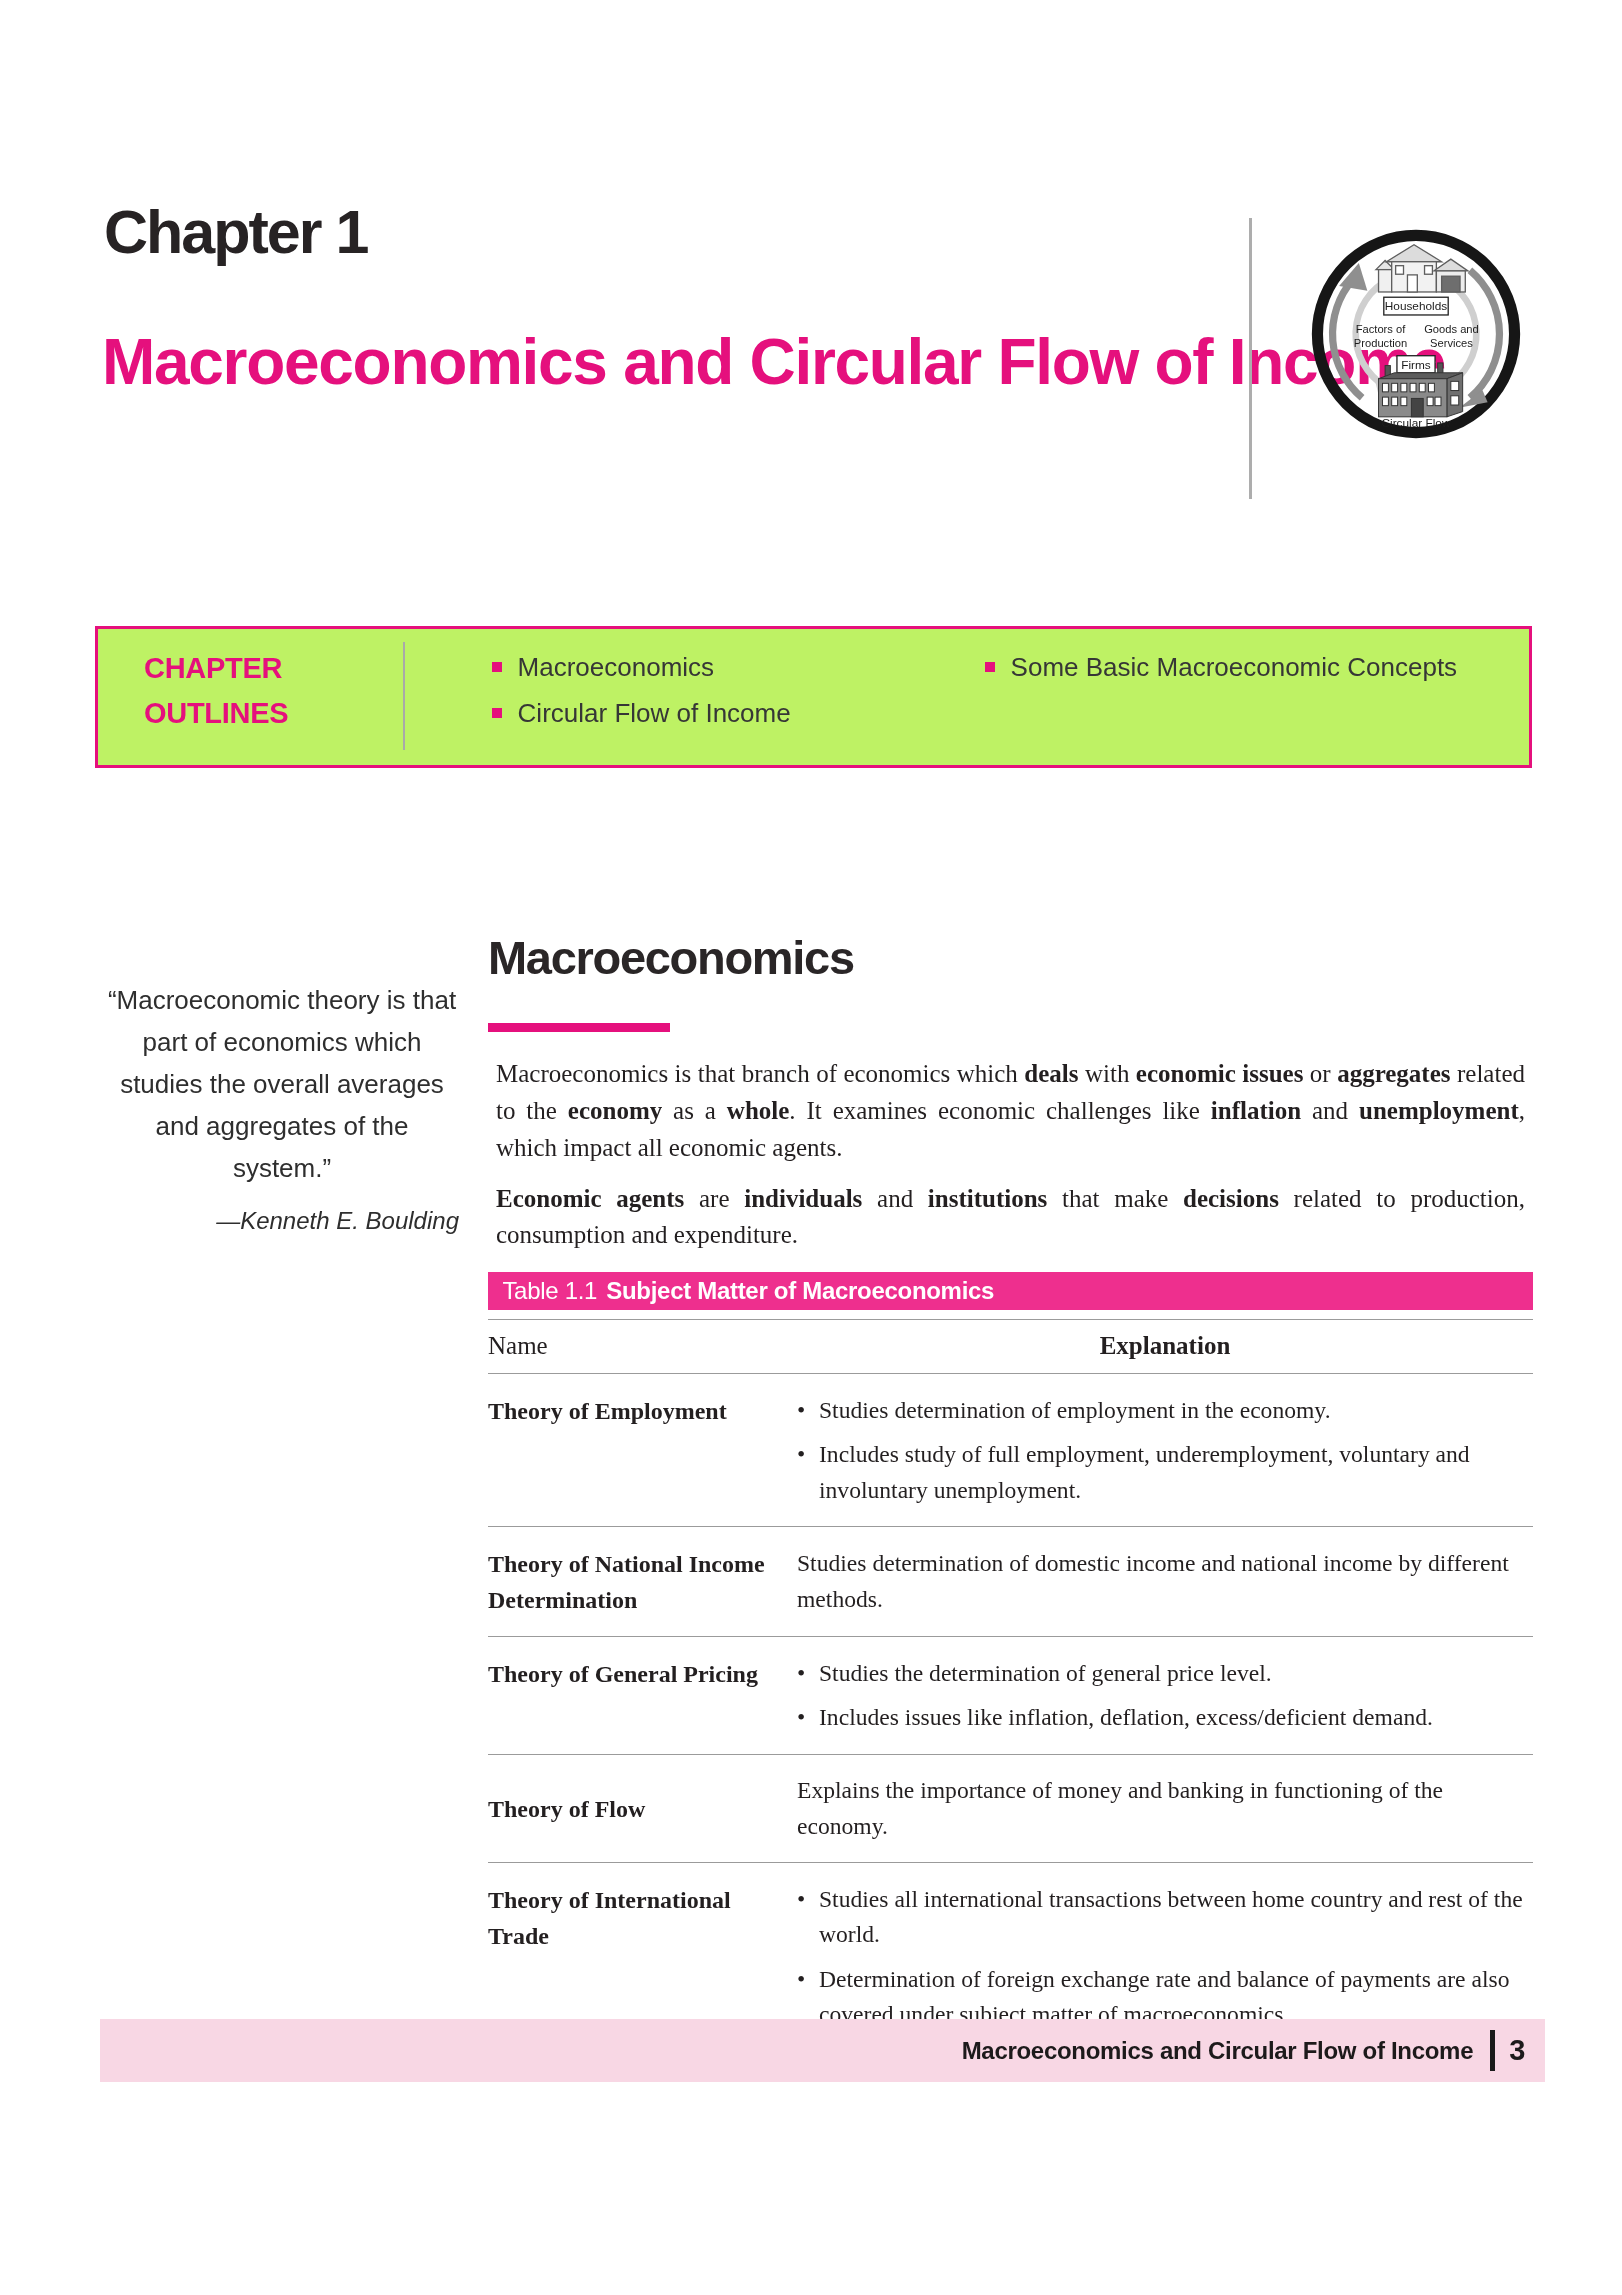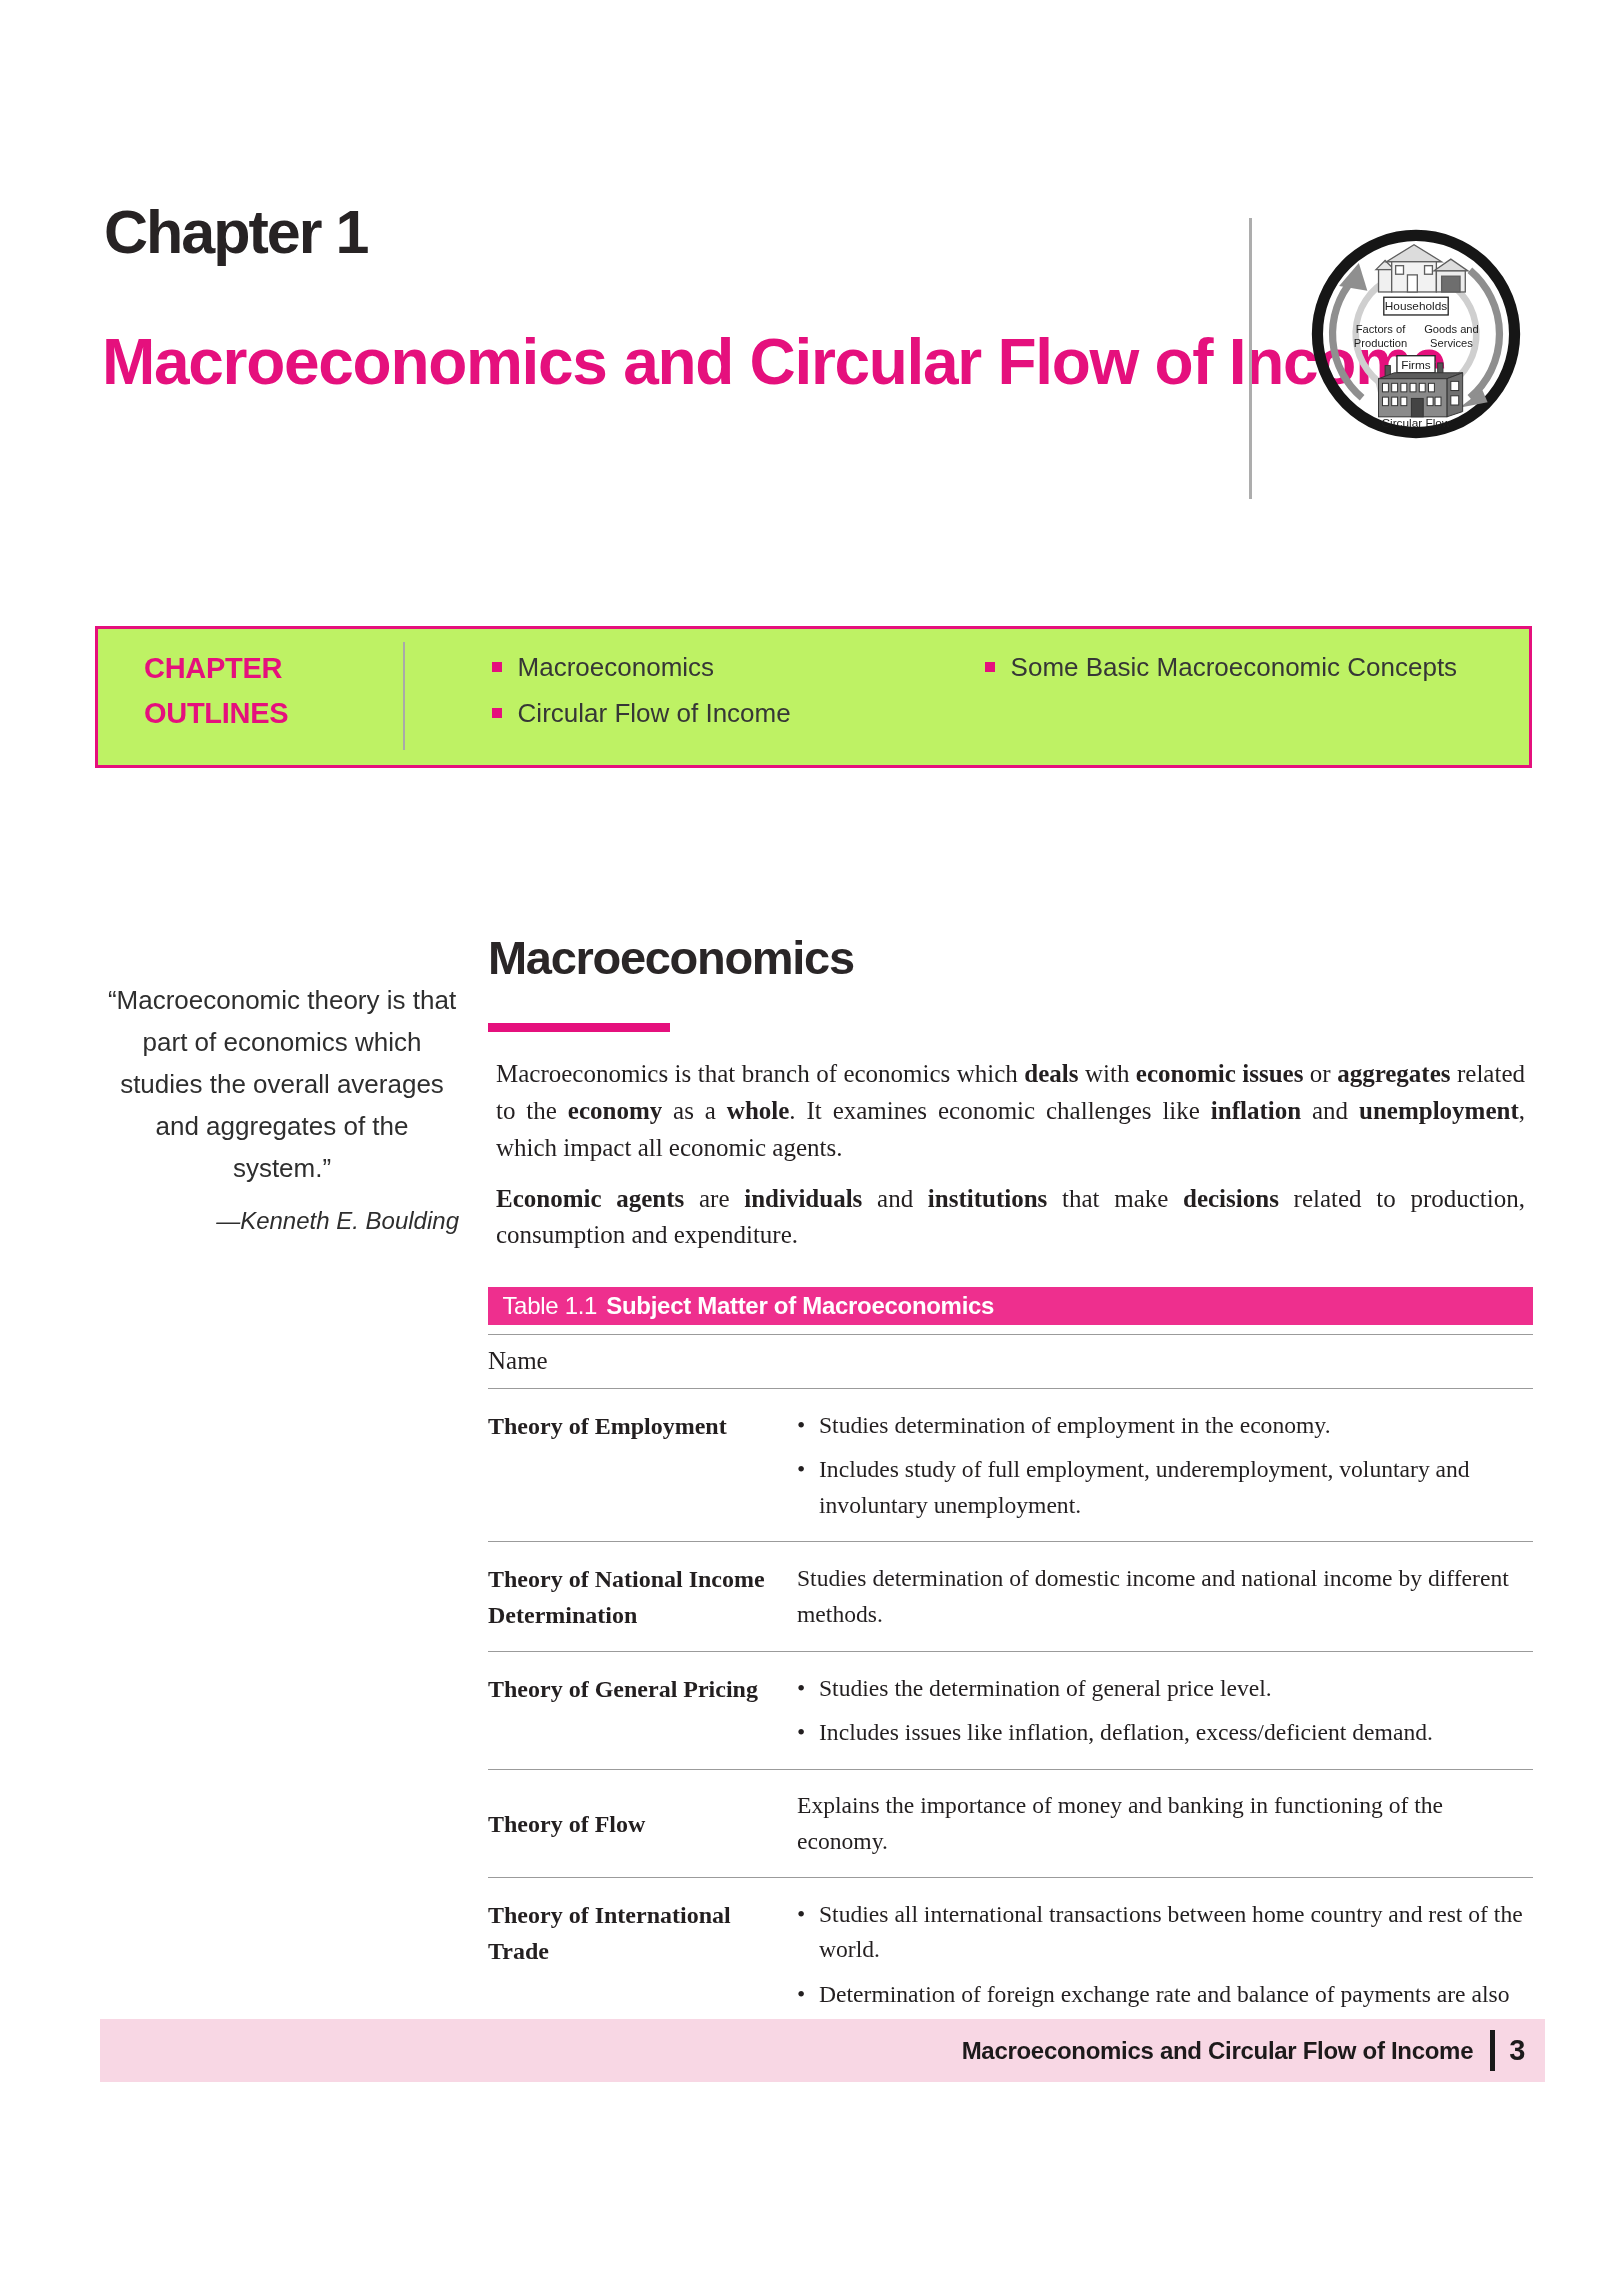--- a/index.html
+++ b/index.html
@@ -43,21 +43,21 @@
   
   .main{position:absolute;left:488px;top:932px;width:1045px;}
   .sec-head{margin:0;font-size:47px;font-weight:bold;letter-spacing:-1.3px;line-height:1.1;color:#2a2627;}
   .sec-rule{width:182px;height:9.8px;background:var(--accent_pink);margin-top:39px;}
   .bparas{font-family:"Liberation Serif","DejaVu Serif",serif;}
   .bpara{margin:8px;margin-top:23.6px;font-size:25px;line-height:1.47;text-align:justify;color:var(--text_black);}
   .bpara + .bpara{margin-top:14.4px;}
   .bpara .b{font-weight:bold;}
 
   
-  .table{margin-top:33px;font-family:"Liberation Serif","DejaVu Serif",serif;}
+  .table{margin-top:18px;font-family:"Liberation Serif","DejaVu Serif",serif;}
   .tbar{height:38px;background:var(--table_bar_pink);color:#fff;display:flex;align-items:center;
         padding-left:14.4px;font-family:"Liberation Sans","DejaVu Sans",sans-serif;
         font-size:24px;letter-spacing:-0.3px;}
   .tbar .tprefix{font-weight:400;margin-right:9.2px;}
   .tbar .ttitle{font-weight:bold;}
   .thead{margin-top:9.2px;border-top:1.3px solid var(--rule_gray);border-bottom:1.3px solid var(--rule_gray);
          display:flex;padding:11.8px 0 13px;}
   .thn{flex:0 0 309px;text-align:left;font-weight:normal;font-size:25px;}
   .the{flex:1;text-align:center;font-weight:bold;font-size:25px;}
   .trows{border-bottom:1.3px solid var(--rule_gray);}
@@ -190,20 +190,21 @@
         <p class="bpara"><span class="b">Economic agents</span><span> are </span><span class="b">individuals</span><span> and </span><span class="b">institutions</span><span> that make </span><span class="b">decisions</span><span> related to production, consumption and expenditure.</span></p>
       </div>
 
     <div class="table">
       <div class="tbar">
         <span class="tprefix">Table 1.1</span>
         <span class="ttitle">Subject Matter of Macroeconomics</span>
       </div>
       <div class="thead">
         <div class="thn">Name</div>
+        <div class="the">Explanation</div>
       </div>
       <div class="trows">
           <div class="trow">
             <div class="tname">Theory of Employment</div>
             <div class="texp">
               <div class="bline">
                 <span class="bdot">•</span>
                 <span class="btxt">Studies determination of employment in the economy.</span>
               </div>
               <div class="bline">

